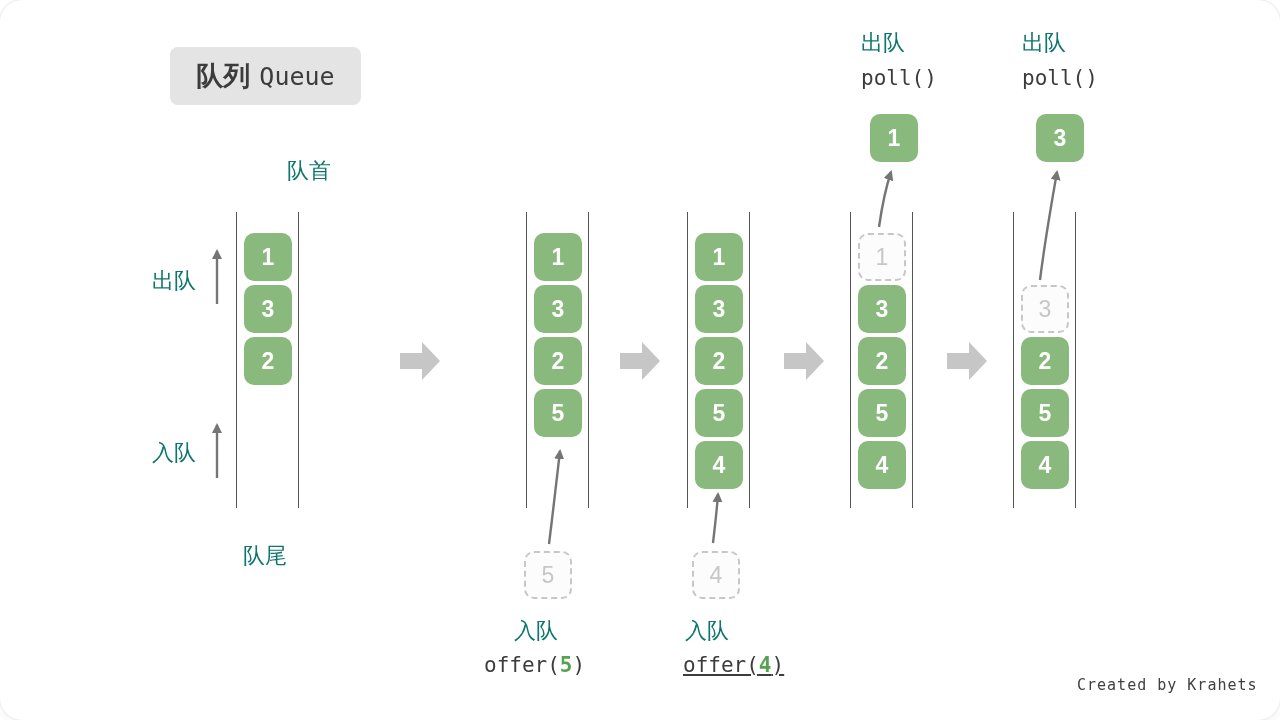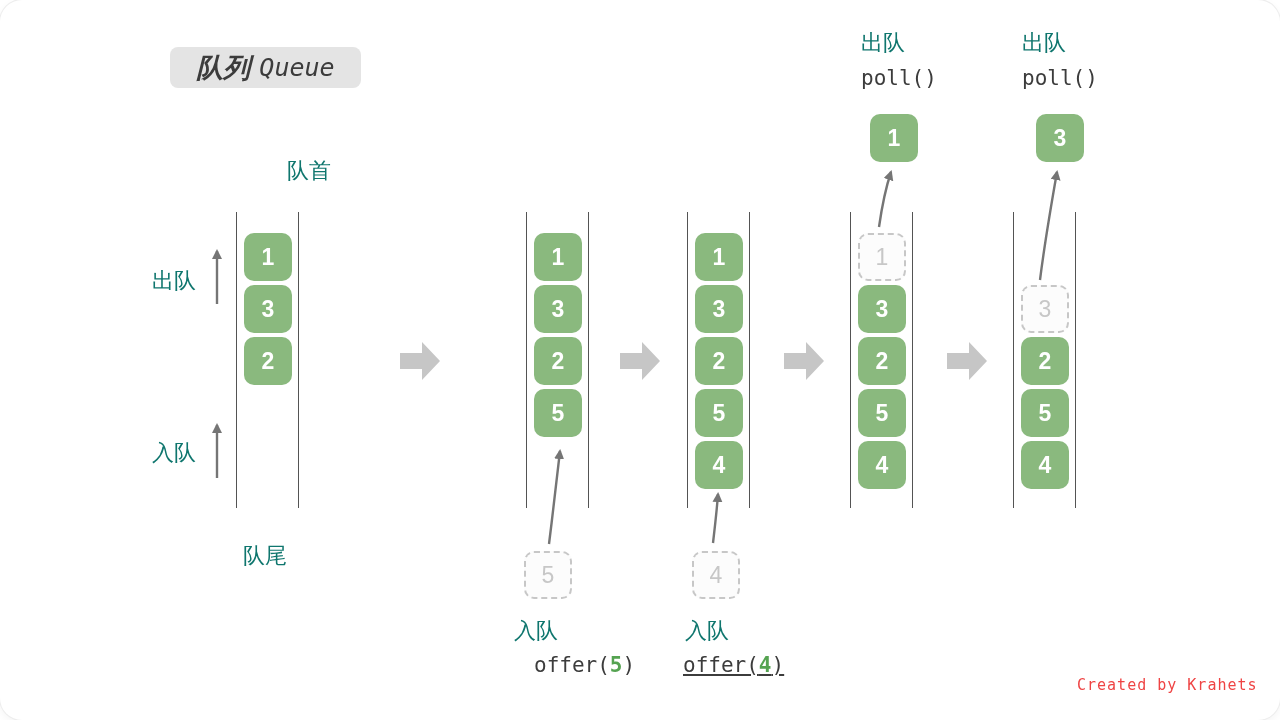--- a/index.html
+++ b/index.html
@@ -3,22 +3,22 @@
 <meta charset="utf-8">
 <style>
   html,body { margin:0; padding:0; background:#fff; }
   .canvas {
     position:relative; width:1280px; height:720px; background:#fff;
     border-radius:22px; box-shadow: 0 0 0 1px #ededed, 0 3px 10px rgba(0,0,0,.05);
     overflow:hidden; font-family:"Liberation Sans", sans-serif;
   }
   .abs { position:absolute; }
   .title-box {
-    left:170px; top:47px; width:191px; height:41px; background:#e4e4e4;
-    border-radius:8px; display:flex; align-items:center; justify-content:center; gap:9px;font-style:italic;
+    left:170px; top:47px; width:191px; height:58px; background:#e4e4e4;
+    border-radius:8px; display:flex; align-items:center; justify-content:center; gap:9px;
   }
   .title-zh { font-size:27px; font-weight:700; color:#3c3c3c; }
   .title-en { font-family:"DejaVu Sans Mono", monospace; font-size:25px; color:#3c3c3c; }
   .cjk-label { font-size:22px; font-weight:400; color:#0f766e; white-space:nowrap; }
   .code { font-family:"DejaVu Sans Mono", monospace; font-size:21px; color:#3c3c3c; white-space:nowrap; }
   .code .arg { color:var(--code_green,#55a351); font-weight:700; }
   .queue {
     position:absolute; top:212px; width:63px; height:296px; box-sizing:border-box;
     border-left:1.5px solid #545454; border-right:1.5px solid #545454;
   }
@@ -30,21 +30,21 @@
   .block.dashed {
     background:#fcfcfc; border:2px dashed #c7c7c7; color:#c7c7c7; font-weight:400;
   }
   .free-box {
     position:absolute; width:48px; height:48px; box-sizing:border-box; border-radius:10px;
     display:flex; align-items:center; justify-content:center; font-size:23px;
   }
   .free-box.solid { background:var(--block,#8ab97e); color:#fff; font-weight:700; }
   .free-box.dashed { background:#fcfcfc; border:2px dashed #c7c7c7; color:#c7c7c7; }
   .watermark {
-    font-family:"DejaVu Sans Mono", monospace; font-size:15px; color:#ef4444;
+    font-family:"DejaVu Sans Mono", monospace; font-size:15px; color:#404040;
     letter-spacing:1px; white-space:nowrap;
   }
   svg.overlay { position:absolute; left:0; top:0; pointer-events:none; }
 </style>
 </head>
 <body>
 
 <div class="canvas">
 
   <div class="abs title-box">
@@ -86,21 +86,21 @@
   </div>
 
   <div class="queue" style="left:526px;">
     <div class="block" style="top:21px;">1</div>
     <div class="block" style="top:73px;">3</div>
     <div class="block" style="top:125px;">2</div>
     <div class="block" style="top:177px;">5</div>
   </div>
   <div class="free-box dashed" style="left:524px; top:551px;">5</div>
   <div class="abs cjk-label" style="left:514px; top:616px;">入队</div>
-  <div class="abs code" style="left:534px; top:653px;"><span>offer(</span><span class="arg">5</span><span>)</span></div>
+  <div class="abs code" style="left:484px; top:653px;"><span>offer(</span><span class="arg">5</span><span>)</span></div>
 
   <div class="queue" style="left:687px;">
     <div class="block" style="top:21px;">1</div>
     <div class="block" style="top:73px;">3</div>
     <div class="block" style="top:125px;">2</div>
     <div class="block" style="top:177px;">5</div>
     <div class="block" style="top:229px;">4</div>
   </div>
   <div class="free-box dashed" style="left:692px; top:551px;">4</div>
   <div class="abs cjk-label" style="left:685px; top:616px;">入队</div>

